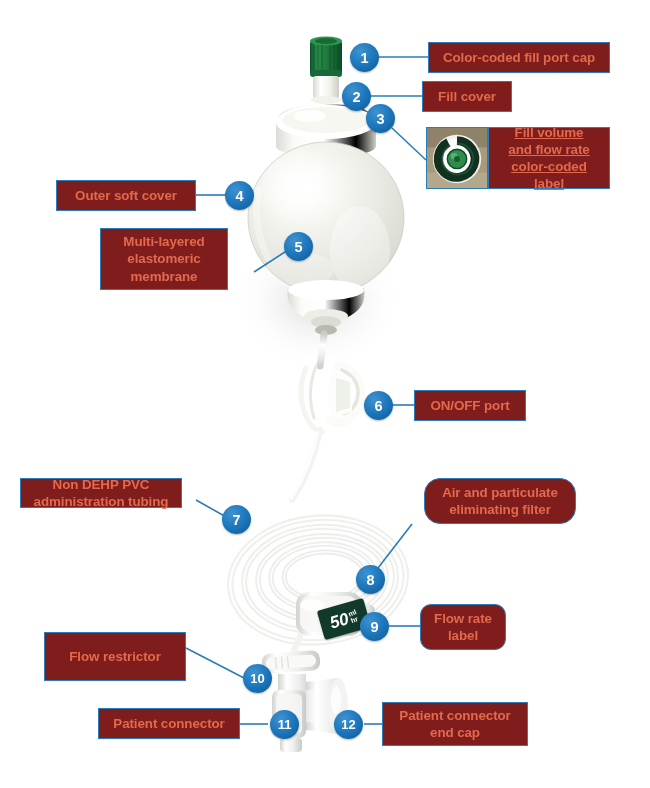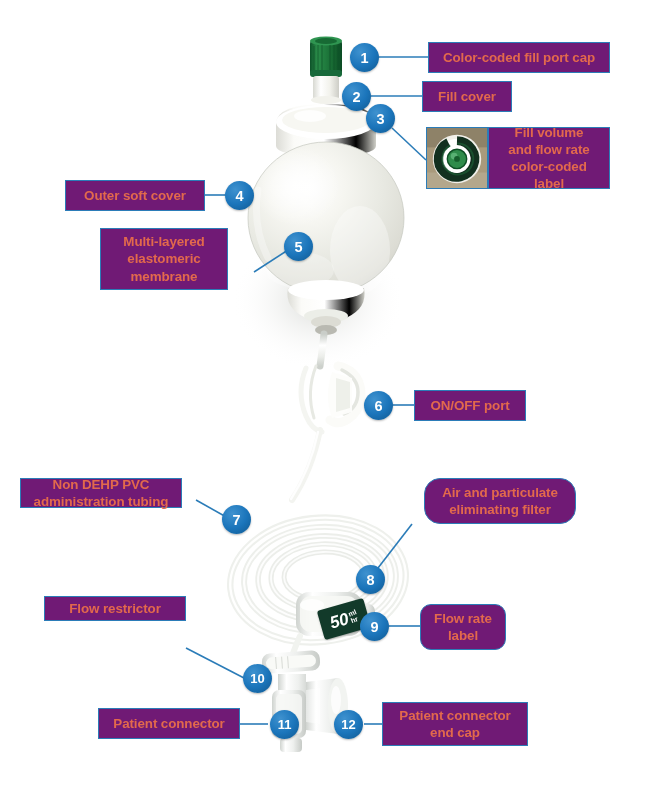--- a/index.html
+++ b/index.html
@@ -35,21 +35,21 @@
     left: 0; top: 0;
     width: 650px; height: 788px;
     z-index: 2;
   }
 
   
   .callout {
     position: absolute;
     z-index: 6;
     border: 1.6px solid #2b7cb8;
-    background: #701a75;
+    background: #7f1d1d;
     color: #e2694c;
     font-weight: bold;
     font-size: 13.4px;
     line-height: 1.28;
     text-align: center;
     display: flex;
     align-items: center;
     justify-content: center;
     padding: 5px 9px;
     letter-spacing: -0.1px;
@@ -338,33 +338,33 @@
   <div class="badge" style="left:356px; top:565px;">8</div>
   <div class="badge" style="left:360px; top:612px;">9</div>
   <div class="badge small" style="left:243px; top:664px;">10</div>
   <div class="badge small" style="left:270px; top:710px;">11</div>
   <div class="badge small" style="left:334px; top:710px;">12</div>
 
   <div class="callout" style="left:428px; top:42px; width:182px; height:31px;">Color-coded fill port cap</div>
 
   <div class="callout" style="left:422px; top:81px; width:90px; height:31px;">Fill cover</div>
 
-  <div class="callout" style="left:488px; top:127px; width:122px; height:62px;">Fill volume<br>and flow rate<br>color-coded label</div>
-
-  <div class="callout" style="left:56px; top:180px; width:140px; height:31px;margin-left:9px;">Outer soft cover</div>
+  <div class="callout" style="left:488px; top:127px; width:122px; height:62px;text-decoration:underline;">Fill volume<br>and flow rate<br>color-coded label</div>
+
+  <div class="callout" style="left:56px; top:180px; width:140px; height:31px;">Outer soft cover</div>
 
   <div class="callout" style="left:100px; top:228px; width:128px; height:62px;">Multi-layered<br>elastomeric<br>membrane</div>
 
   <div class="callout" style="left:414px; top:390px; width:112px; height:31px;">ON/OFF port</div>
 
   <div class="callout" style="left:20px; top:478px; width:162px; height:30px;">Non DEHP PVC<br>administration tubing</div>
 
   <div class="callout" style="left:424px; top:478px; width:152px; height:46px;border-radius:16px;">Air and particulate<br>eliminating filter</div>
 
   <div class="callout" style="left:420px; top:604px; width:86px; height:46px;border-radius:11px;">Flow rate<br>label</div>
 
-  <div class="callout" style="left:44px; top:596px; width:142px; height:25px;">Flow restrictor</div>
+  <div class="callout" style="left:44px; top:632px; width:142px; height:49px;">Flow restrictor</div>
 
   <div class="callout" style="left:98px; top:708px; width:142px; height:31px;">Patient connector</div>
 
   <div class="callout" style="left:382px; top:702px; width:146px; height:44px;">Patient connector<br>end cap</div>
 
 </div>
 
 </body></html>

